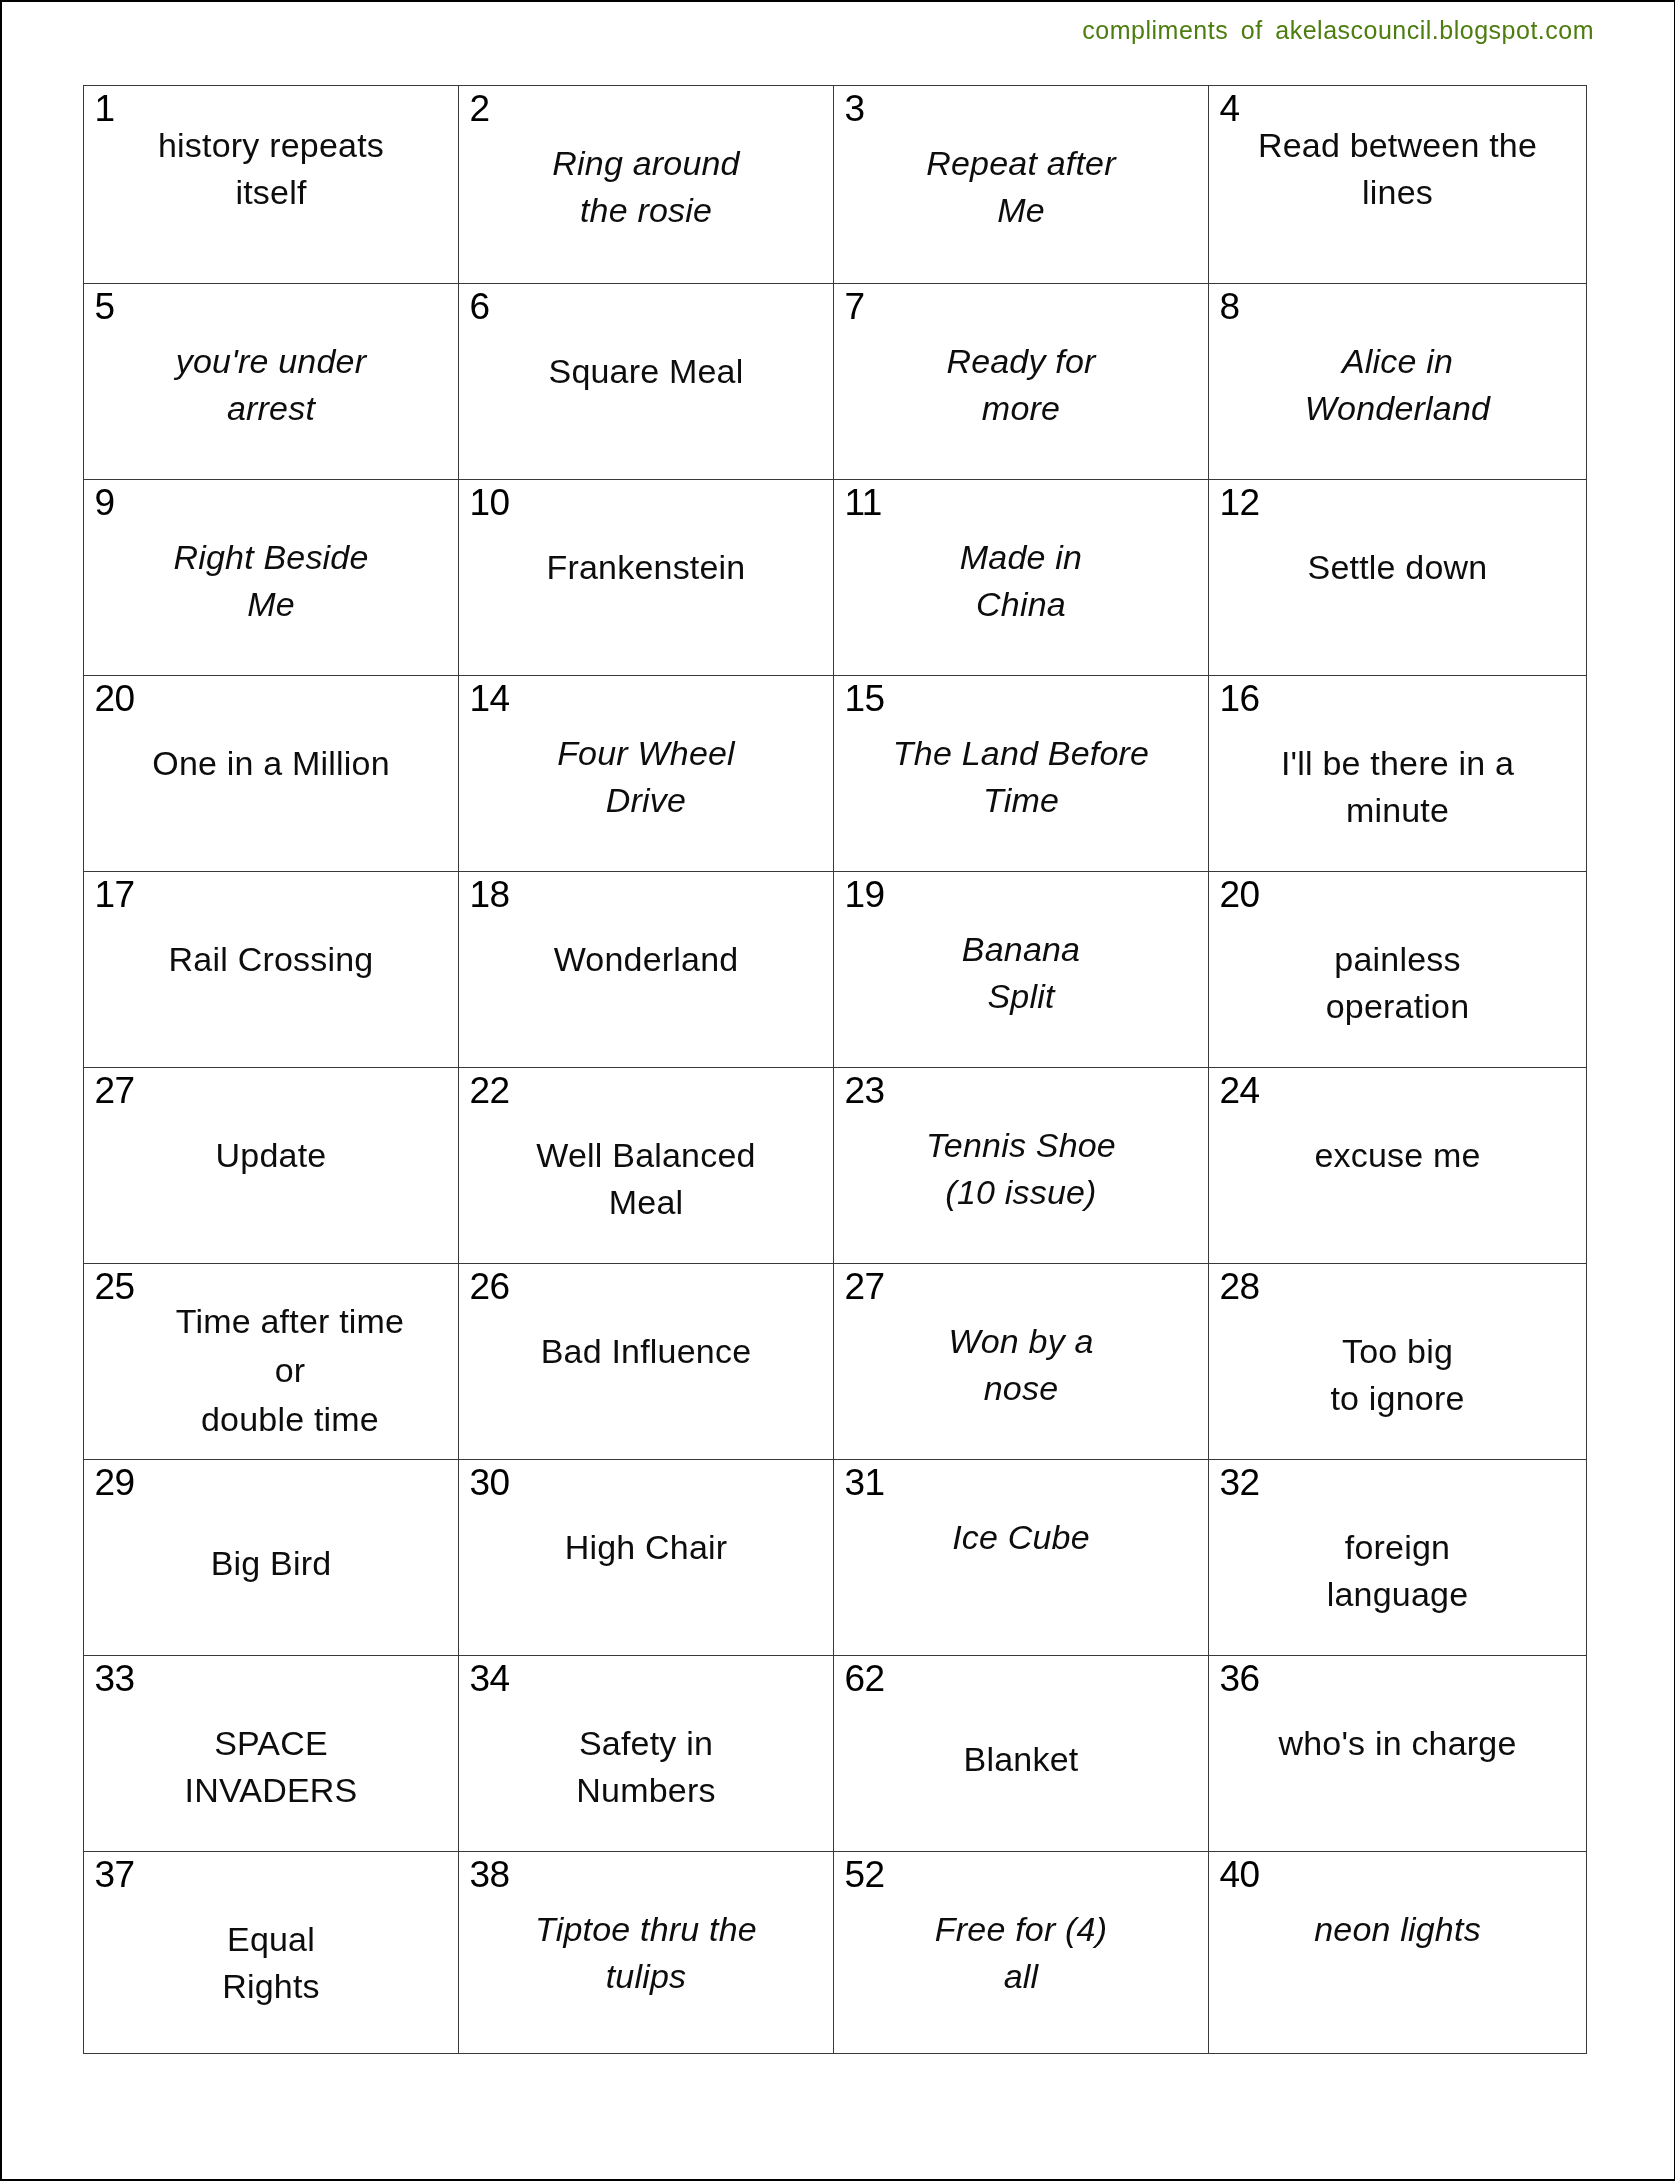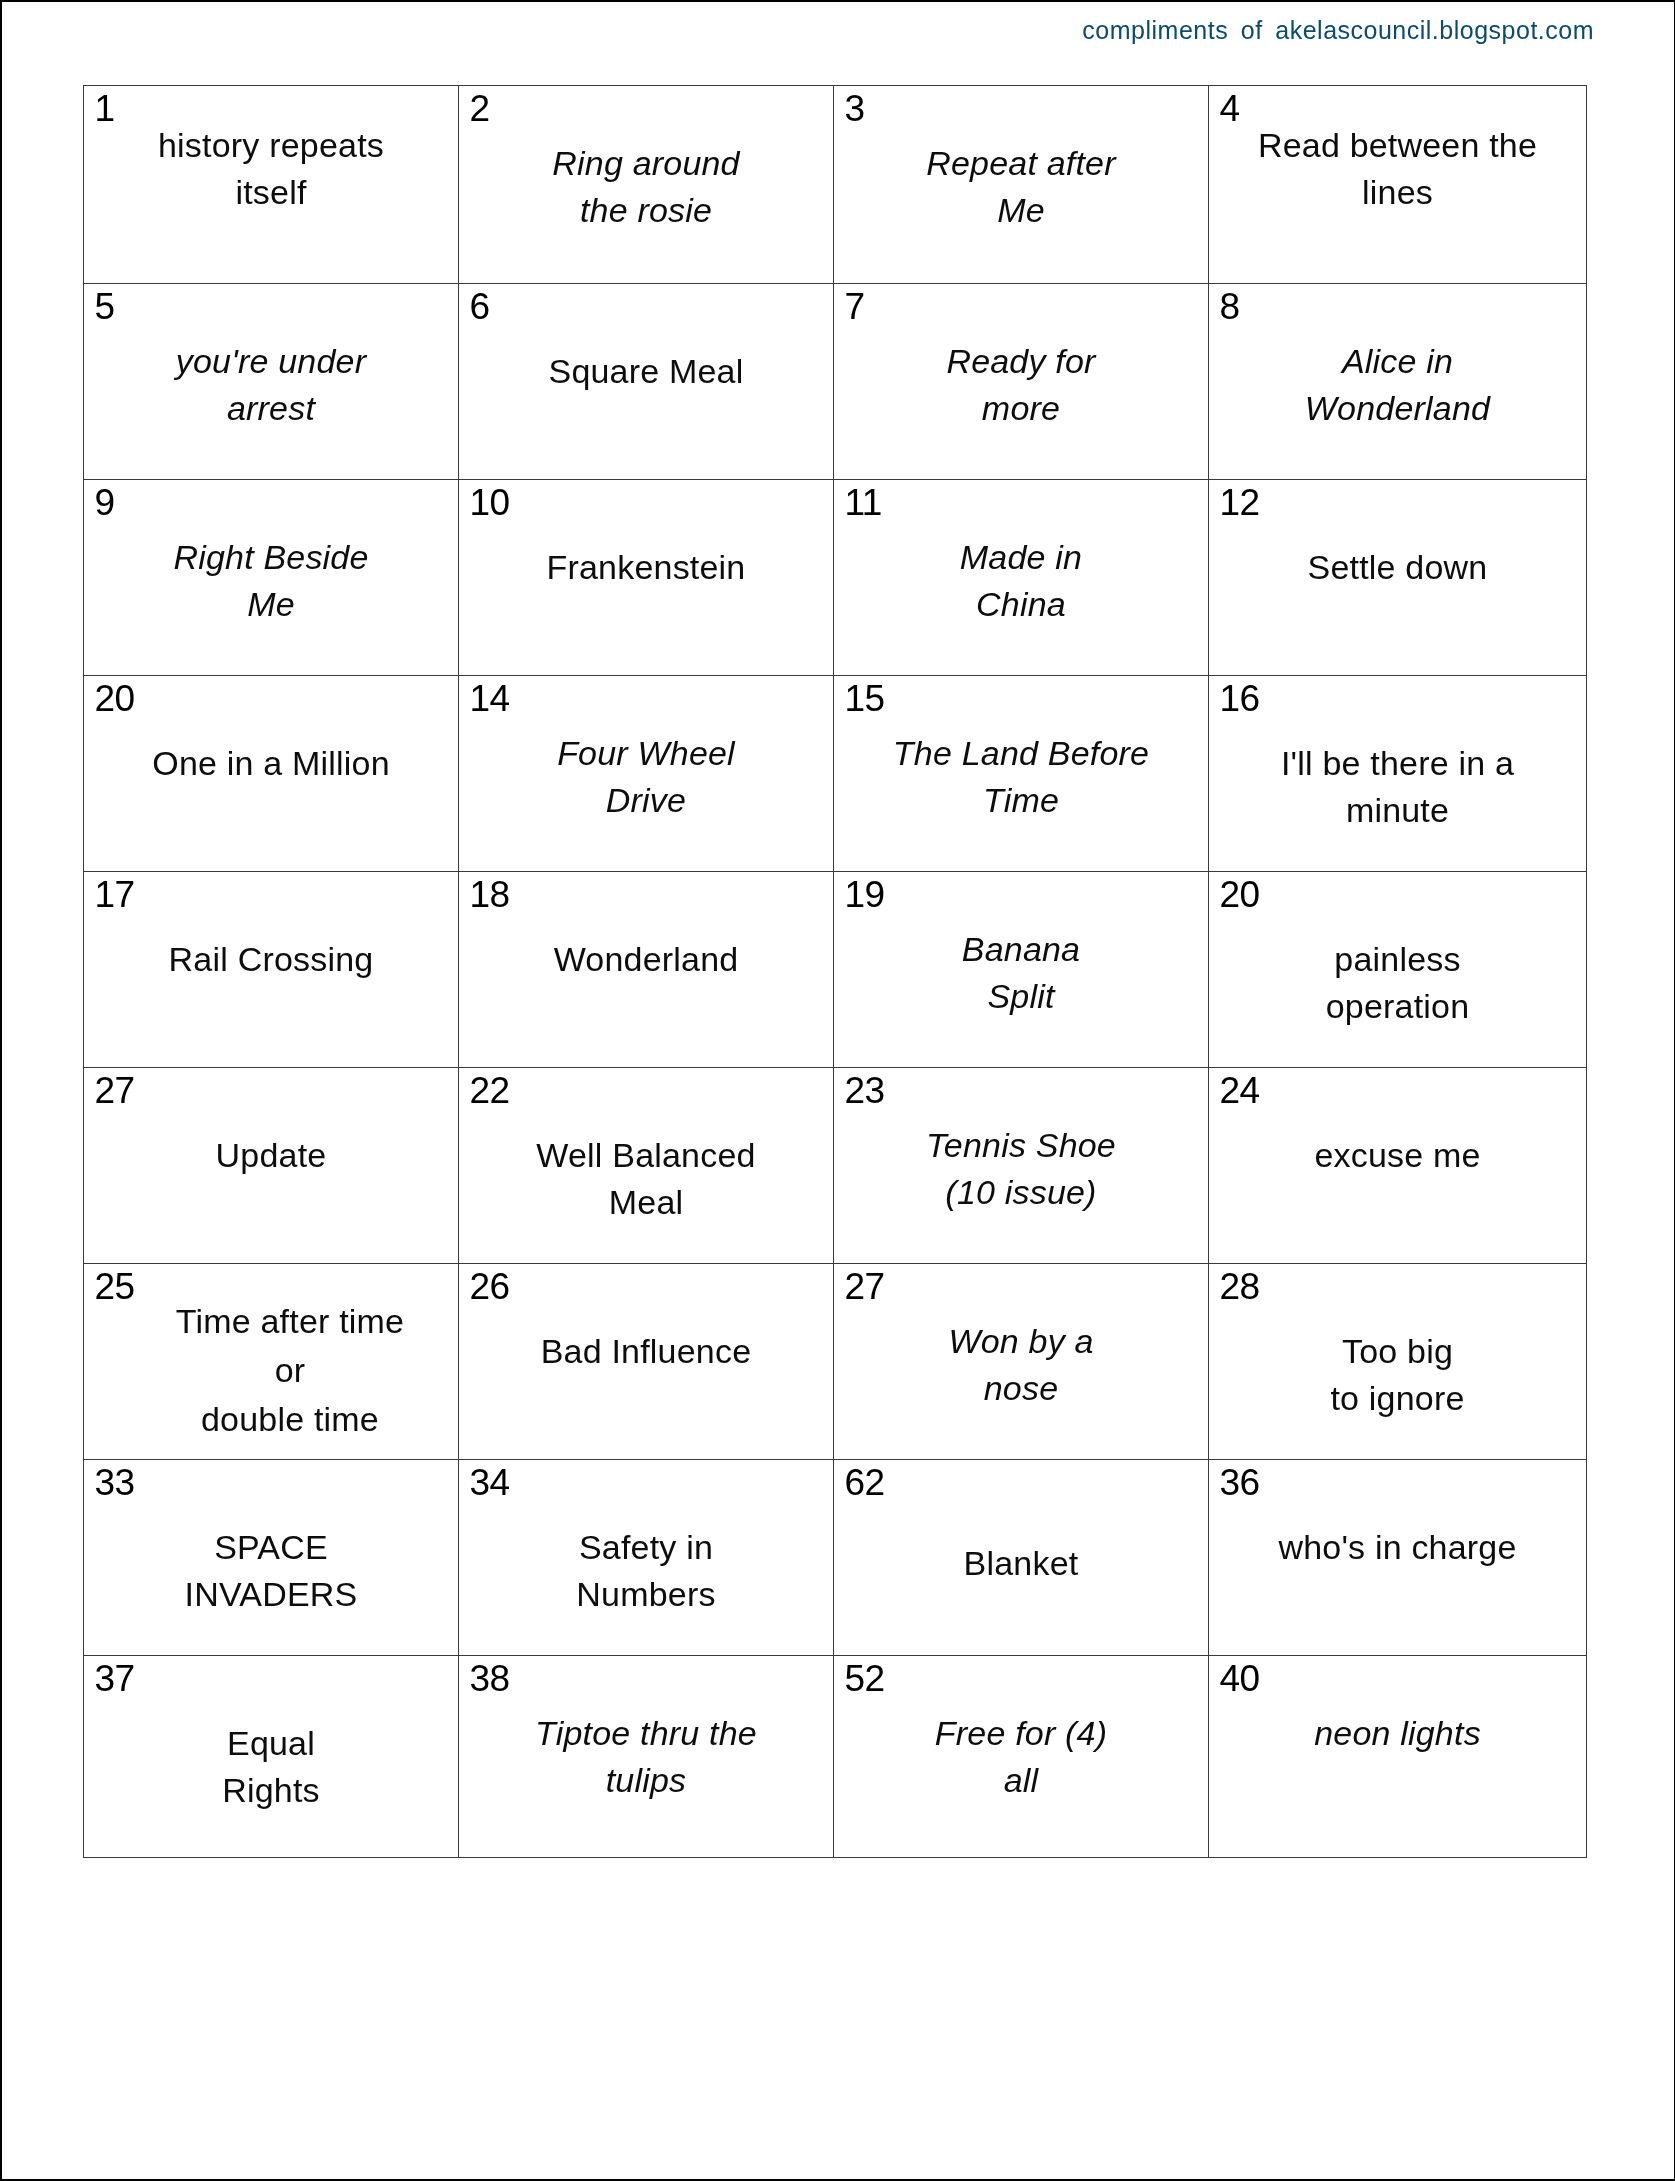--- a/index.html
+++ b/index.html
@@ -30,21 +30,21 @@
     background: #ffffff;
   }
   
   #credit {
     position: absolute;
     top: 14px;
     right: 80px;
     font-family: "Liberation Sans", sans-serif;
     font-size: 25px;
     letter-spacing: 0.5px;
-    color: #0c4a6e;
+    color: #4d7c0f;
     white-space: nowrap;
     word-spacing: 5.2px;
   }
   
   #grid {
     position: absolute;
     left: 81px;
     top: 83px;
     width: 1503px;
     border-collapse: collapse;
@@ -305,20 +305,46 @@
             <td>
               <div class="cellbox">
                 <div class="num">28</div>
                 <div class="phrase v-mid2">Too big<br>to ignore</div>
               </div>
             </td>
           </tr>
           <tr class="r">
             <td>
               <div class="cellbox">
+                <div class="num">29</div>
+                <div class="phrase v-low">Big Bird</div>
+              </div>
+            </td>
+            <td>
+              <div class="cellbox">
+                <div class="num">30</div>
+                <div class="phrase v-mid2">High Chair</div>
+              </div>
+            </td>
+            <td>
+              <div class="cellbox">
+                <div class="num">31</div>
+                <div class="phrase v-mid">Ice Cube</div>
+              </div>
+            </td>
+            <td>
+              <div class="cellbox">
+                <div class="num">32</div>
+                <div class="phrase v-mid2">foreign<br>language</div>
+              </div>
+            </td>
+          </tr>
+          <tr class="r">
+            <td>
+              <div class="cellbox">
                 <div class="num">33</div>
                 <div class="phrase v-mid2">SPACE<br>INVADERS</div>
               </div>
             </td>
             <td>
               <div class="cellbox">
                 <div class="num">34</div>
                 <div class="phrase v-mid2">Safety in<br>Numbers</div>
               </div>
             </td>

